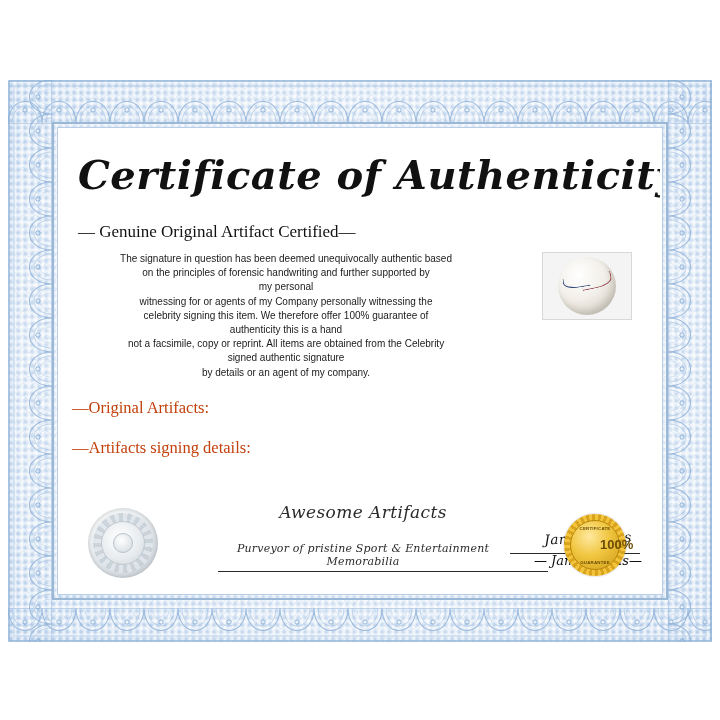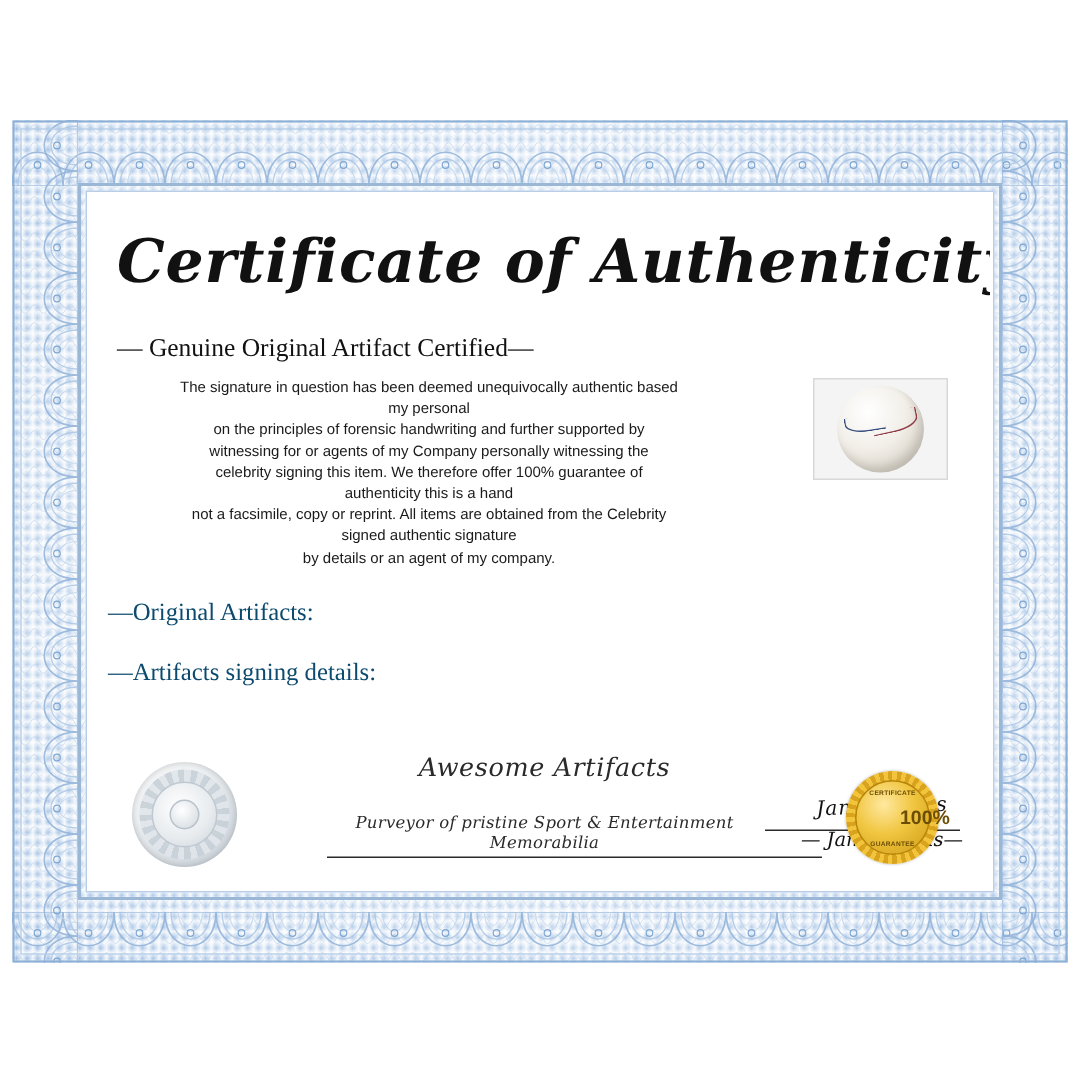--- a/index.html
+++ b/index.html
@@ -158,21 +158,21 @@
     transform: rotate(-12deg);
     border-bottom: 1.4px solid #7a1220;
     border-right: 1.2px solid #7a1220;
     border-radius: 0 0 55% 0;
     opacity: 0.8;
   }
 
   .field-line {
     font-family: "Liberation Serif", serif;
     font-size: 16.5px;
-    color: #0c4a6e;
+    color: #c2410c;
     margin-left: -6px;
     margin-top: 18px;
   }
   .field-line.second { margin-top: 20px; }
 
   
   .footer {
     position: absolute;
     left: 18px;
     right: 18px;
@@ -369,22 +369,22 @@
 
     <div class="paper">
 
       <div class="cert-title">Certificate of Authenticity</div>
 
       <div class="cert-subtitle">— Genuine Original Artifact Certified—</div>
 
       <div class="body-wrap">
         <div class="body-text">
           <div>The signature in question has been deemed unequivocally authentic based</div>
+          <div>on the principles of  forensic handwriting and further supported by</div>
           <div>my personal</div>
-          <div>on the principles of  forensic handwriting and further supported by</div>
           <div>witnessing for or agents of my Company personally witnessing the</div>
           <div>celebrity signing this item. We therefore offer 100% guarantee of</div>
           <div>authenticity this is a hand</div>
           <div>not a facsimile, copy or reprint. All items are obtained from the Celebrity</div>
           <div>signed authentic signature</div>
           <div>by details or an agent of my company.</div>
         </div>
 
         <div class="artifact-photo">
           <div class="ball"></div>

